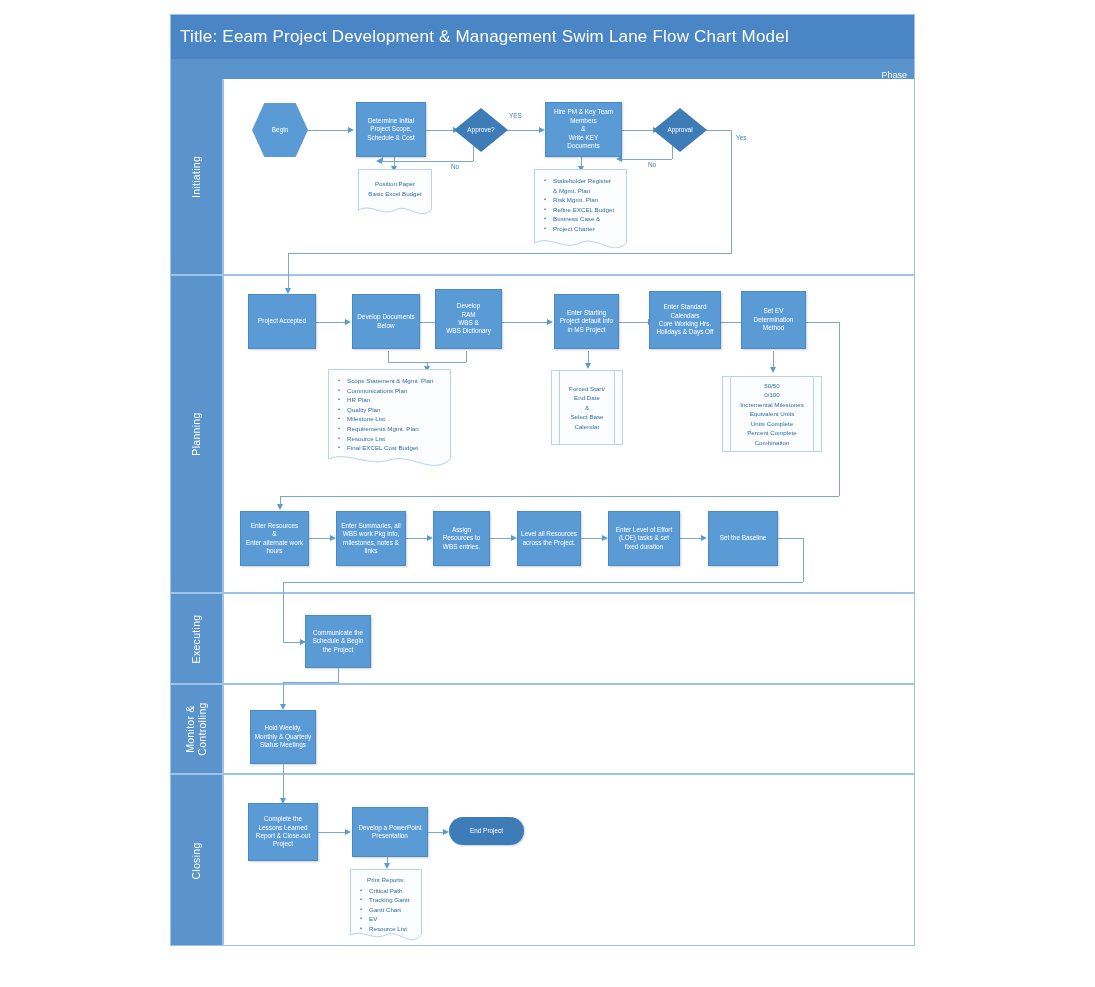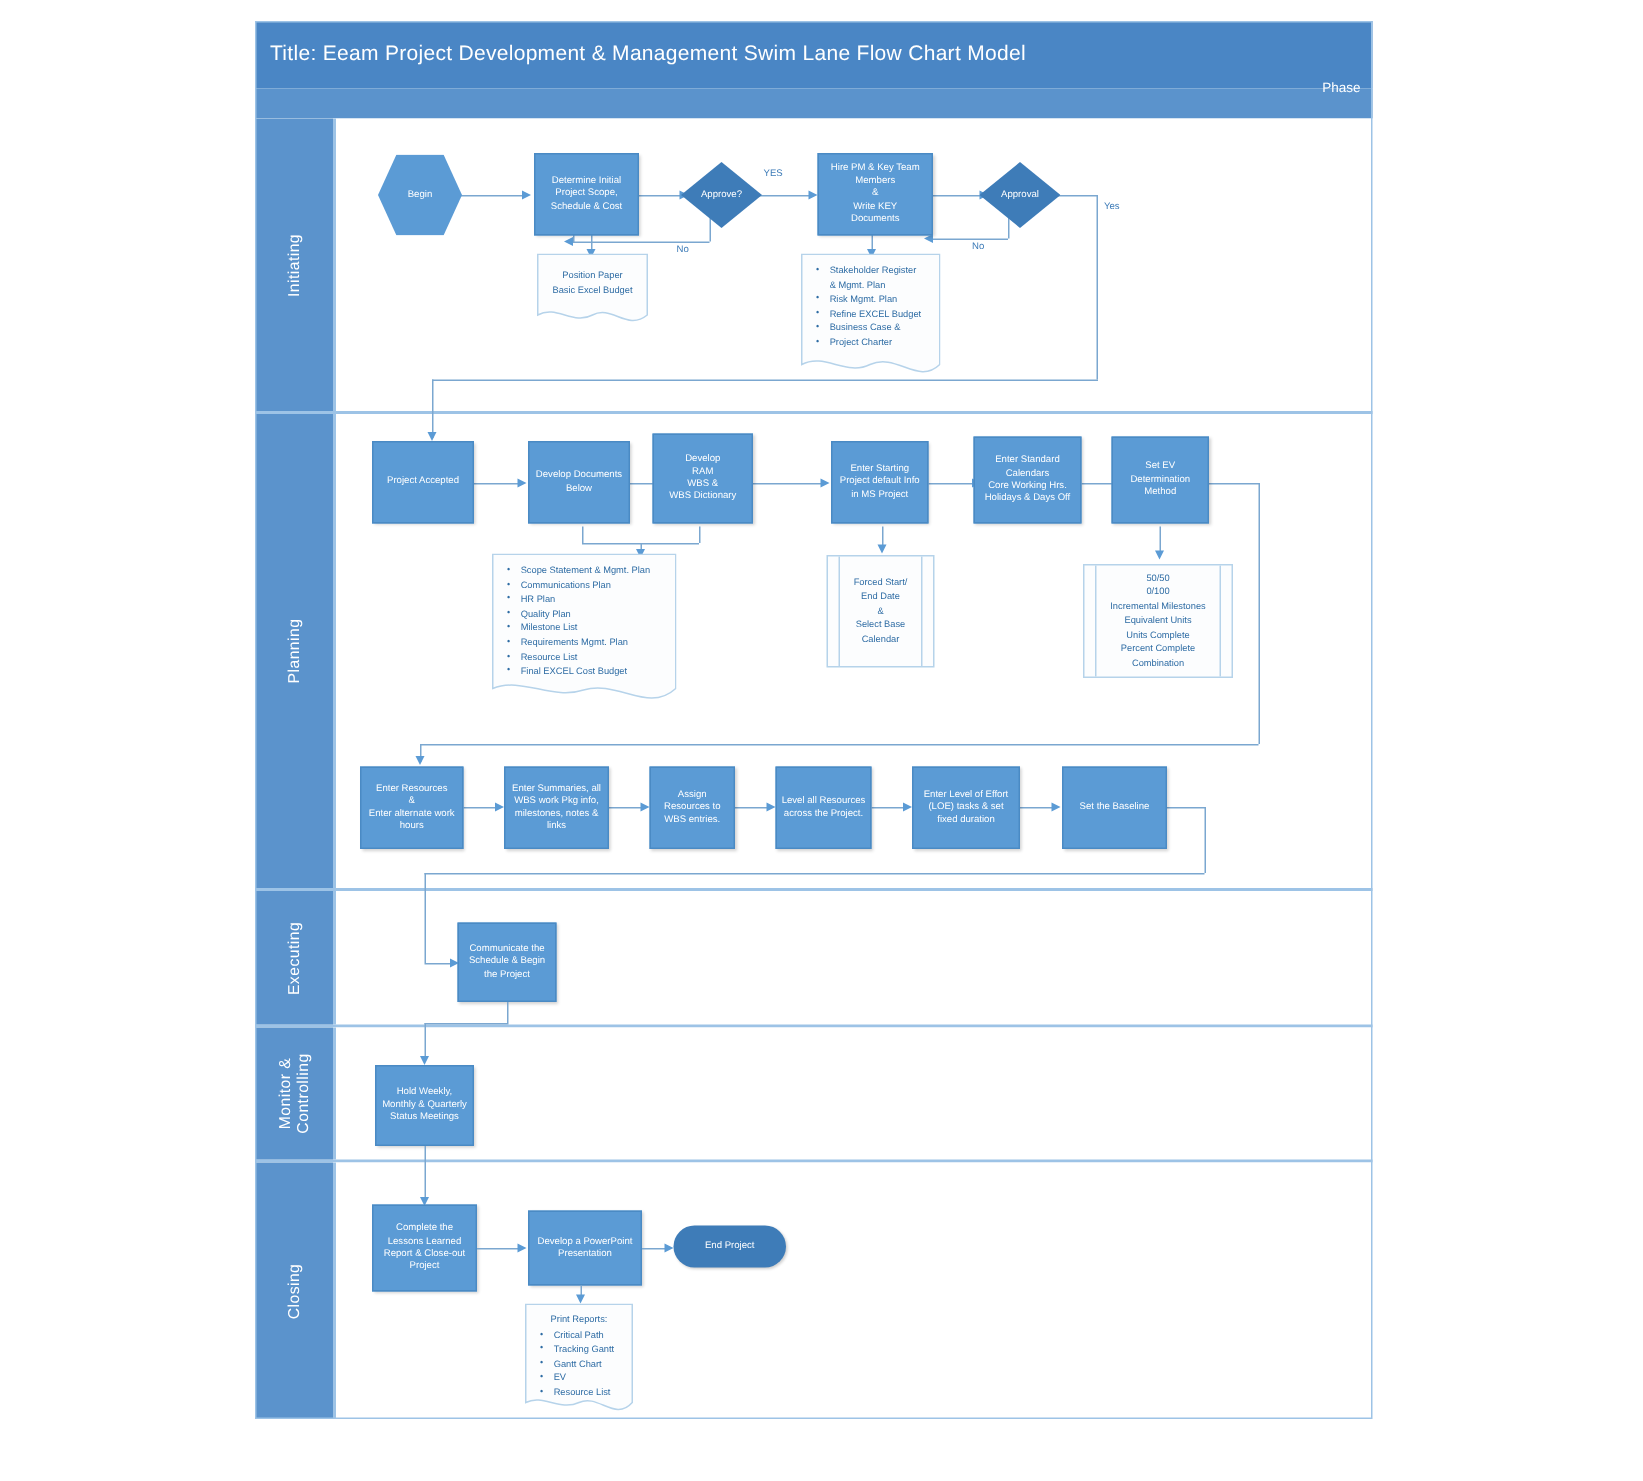--- a/index.html
+++ b/index.html
@@ -2,23 +2,23 @@
 <html><head>
 <meta charset="utf-8">
 <style>
   html,body{margin:0;padding:0;background:#ffffff;}
   body{font-family:"Liberation Sans",sans-serif;}
   #page{position:relative;width:1095px;height:987px;overflow:hidden;background:#fff;}
   #chart{position:absolute;left:170px;top:14px;width:745px;height:932px;}
 
   
   .title-band{position:absolute;left:0;top:0;width:745px;height:45px;background:#4A86C5;}
-  .title-text{position:absolute;left:10px;top:13px;font-size:14px;color:#ffffff;letter-spacing:.2px;white-space:nowrap;}
+  .title-text{position:absolute;left:10px;top:13px;font-size:17px;color:#ffffff;letter-spacing:.2px;white-space:nowrap;}
   .phase-band{position:absolute;left:0;top:45px;width:745px;height:20px;background:#5B93CC;}
-  .phase-text{position:absolute;right:8px;top:39px;font-size:9px;color:#ffffff;}
+  .phase-text{position:absolute;right:8px;top:56px;font-size:9px;color:#ffffff;}
 
   
   .lane{position:absolute;left:0;width:745px;box-sizing:border-box;border-bottom:2px solid #9DC3E6;background:#ffffff;}
   .lane-hdr{position:absolute;left:0;top:0;width:52px;height:100%;background:#5B93CC;box-sizing:border-box;}
   .lane-label{position:absolute;left:50%;top:50%;transform:translate(-50%,-50%) rotate(-90deg);
     white-space:nowrap;color:#fff;font-size:10.5px;letter-spacing:.3px;text-align:center;line-height:12px;}
   .lane-body{position:absolute;left:52px;top:0;right:0;height:100%;border-left:2px solid #9DC3E6;box-sizing:border-box;}
 
   
   .frame{position:absolute;left:0;top:0;width:745px;height:932px;border:1px solid #9DC3E6;box-sizing:border-box;pointer-events:none;}

